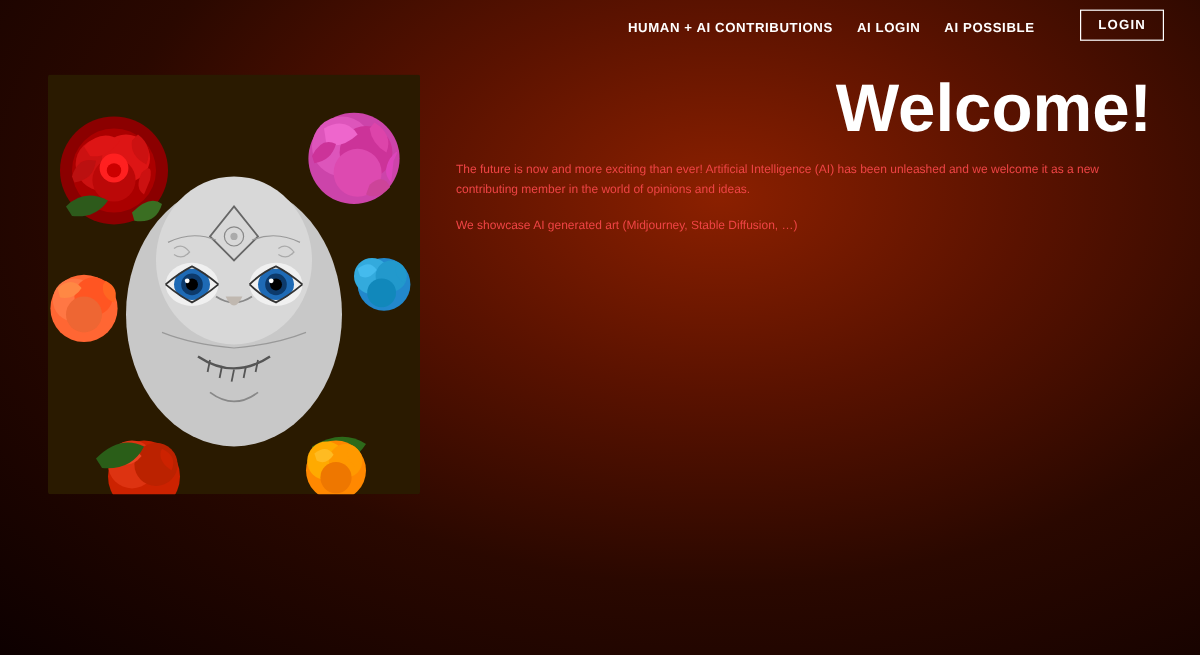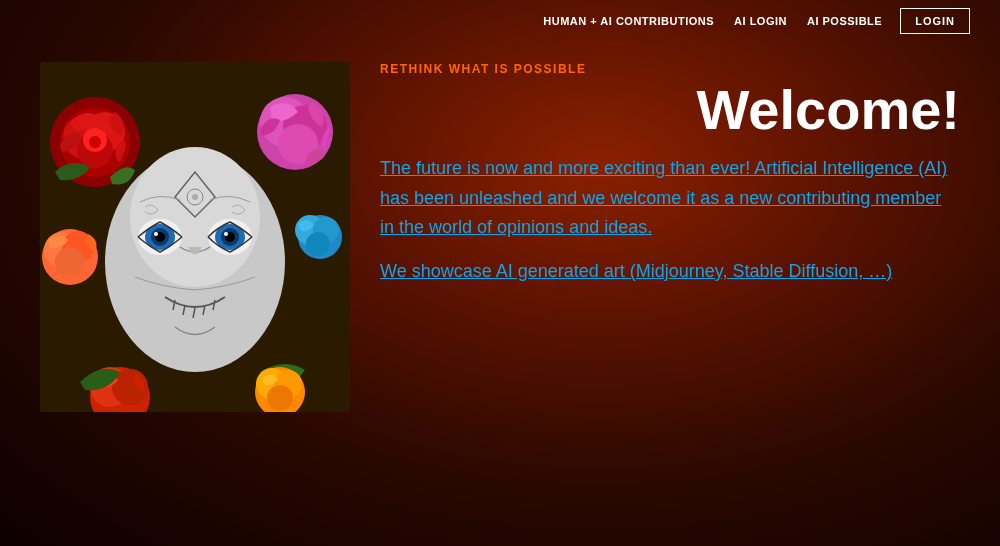--- a/index.html
+++ b/index.html
@@ -49,21 +49,21 @@
     .site-tagline {
       color: #cccccc;
       font-size: 13px;
       font-weight: 400;
       margin-top: 2px;
     }
 
     
     .nav-bar {
       display: flex;
-      align-items: center;
+      align-items: flex-end;
       justify-content: flex-end;
       padding: 8px 30px;
       gap: 0;
     }
 
     .nav-links {
       display: flex;
       align-items: center;
       gap: 4px;
     }
@@ -88,20 +88,21 @@
     .nav-btn {
       color: #ffffff;
       font-size: 11px;
       font-weight: 600;
       letter-spacing: 1px;
       padding: 6px 14px;
       border: 1.5px solid #ffffff;
       background: transparent;
       cursor: pointer;
       text-transform: uppercase;
+      margin-left: 20px;
     }
 
     
     .main-area {
       display: flex;
       align-items: flex-start;
       padding: 10px 40px 0 40px;
       gap: 30px;
       margin-top: 10px;
     }
@@ -139,25 +140,24 @@
     .welcome-heading {
       color: #ffffff;
       font-size: 56px;
       font-weight: 900;
       line-height: 1;
       margin-bottom: 16px;
       text-align: right;
     }
 
     .body-text {
-      color: #0ea5e9;
-      font-size: 18px;
+      color: #ef4444;
+      font-size: 10px;
       line-height: 1.65;
       margin-bottom: 14px;
-      text-decoration: underline;
     }
   </style>
 </head>
 <body>
 
 <div class="bg-gradient"></div>
 
 <div class="content-wrapper">
 
 
@@ -277,21 +277,20 @@
         <circle cx="240" cy="330" r="25" fill="#ff8800"></circle>
         <circle cx="232" cy="322" r="16" fill="#ffaa00"></circle>
         <circle cx="248" cy="322" r="14" fill="#ff9900"></circle>
         <circle cx="240" cy="336" r="13" fill="#ee7700"></circle>
         <path d="M222,316 Q232,308 238,317 Q232,326 224,322 Z" fill="#ffbb22"></path>
         <path d="M252,312 Q263,318 258,328 Q248,322 250,313 Z" fill="#ff9900"></path>
       </svg>
     </div>
 
     <div class="hero-text">
-      <div class="eyebrow-text">RETHINK WHAT IS POSSIBLE</div>
       <h1 class="welcome-heading">Welcome!</h1>
       <p class="body-text">The future is now and more exciting than ever!  Artificial Intelligence (AI) has been unleashed and we welcome it as a new contributing member in the world of opinions and ideas.</p>
       <p class="body-text">We showcase AI generated art (Midjourney, Stable Diffusion, …)</p>
     </div>
 
   </div>
 
 </div>
 
 </body></html>

